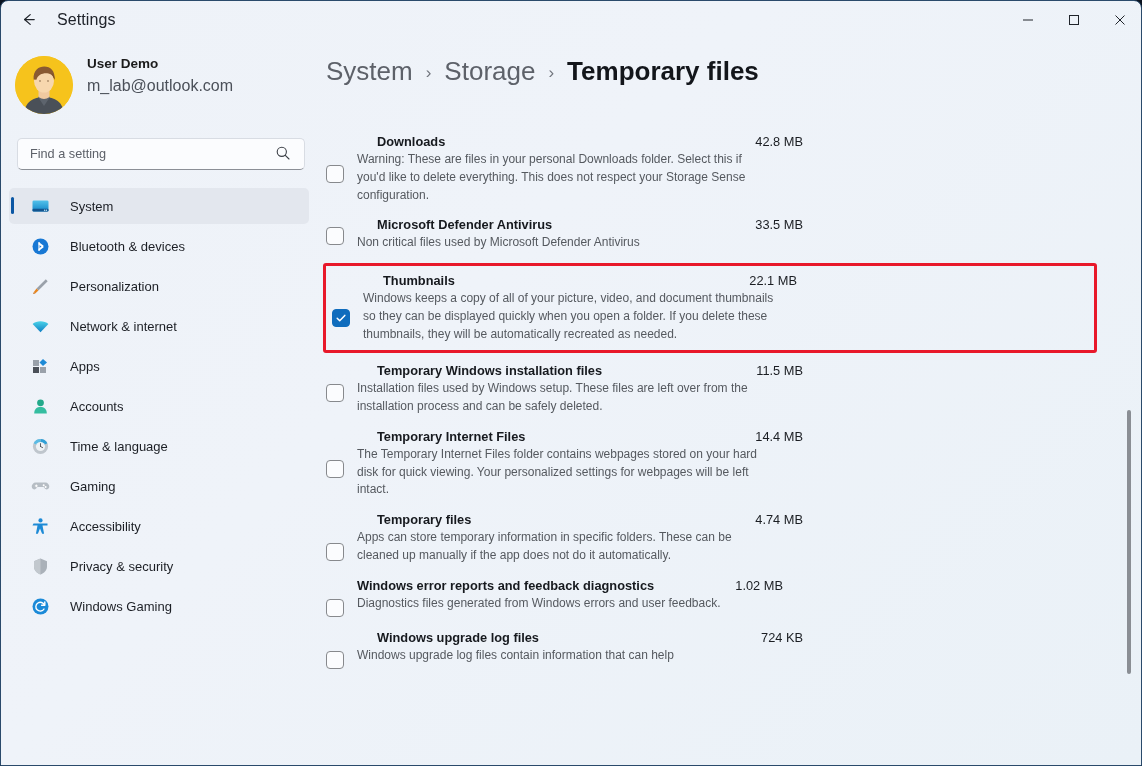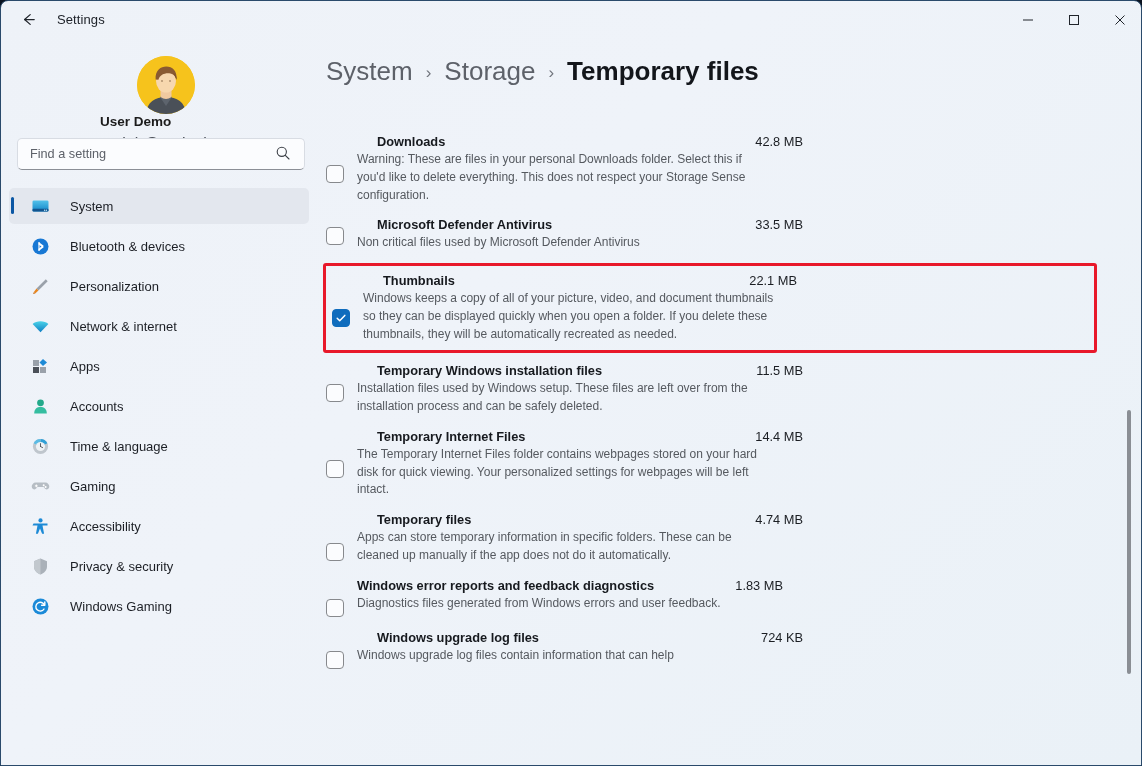--- a/index.html
+++ b/index.html
@@ -35,21 +35,21 @@
   .tb-back {
     width: 34px; height: 34px;
     margin-left: 10px;
     display: flex; align-items: center; justify-content: center;
     border-radius: 4px;
     cursor: pointer;
   }
   .tb-back svg { display: block; }
   .tb-title {
     margin-left: 12px;
-    font-size: 13px;
+    font-size: 16px;
     color: #20242b;
     letter-spacing: 0.1px;
   }
   .wincontrols {
     position: absolute;
     right: 0; top: 0;
     display: flex;
     height: 37px;
   }
   .wc {
@@ -61,24 +61,22 @@
   
   #sidebar {
     position: absolute;
     top: 37px; left: 0;
     width: 316px;
     height: 729px;
     padding: 0;
   }
   .account {
     display: flex;
-    align-items: center;
     padding: 18px 0 0 14px;
     height: 78px;
-    flex-direction: column;
   }
   .avatar {
     width: 58px; height: 58px;
     border-radius: 50%;
     overflow: hidden;
     flex: 0 0 58px;
     background: #f5c21b;
     position: relative;
   }
   .acct-text { margin-left: 14px; line-height: 1.25; }
@@ -563,21 +561,21 @@
           </div>
           <div class="row-desc w-desc">Apps can store temporary information in specific folders. These can be cleaned up manually if the app does not do it automatically.</div>
         </div>
       </div>
 
       <div class="row" style="margin-bottom:13px;">
         <div class="cb" style="margin-top:21px;"></div>
         <div class="row-body">
           <div class="row-head" style="max-width:426px;">
             <span class="row-title">Windows error reports and feedback diagnostics</span>
-            <span class="row-size">1.83 MB</span>
+            <span class="row-size">1.02 MB</span>
           </div>
           <div class="row-desc w-desc">Diagnostics files generated from Windows errors and user feedback.</div>
         </div>
       </div>
 
       <div class="row">
         <div class="cb" style="margin-top:21px;"></div>
         <div class="row-body">
           <div class="row-head w-head">
             <span class="row-title">Windows upgrade log files</span>

